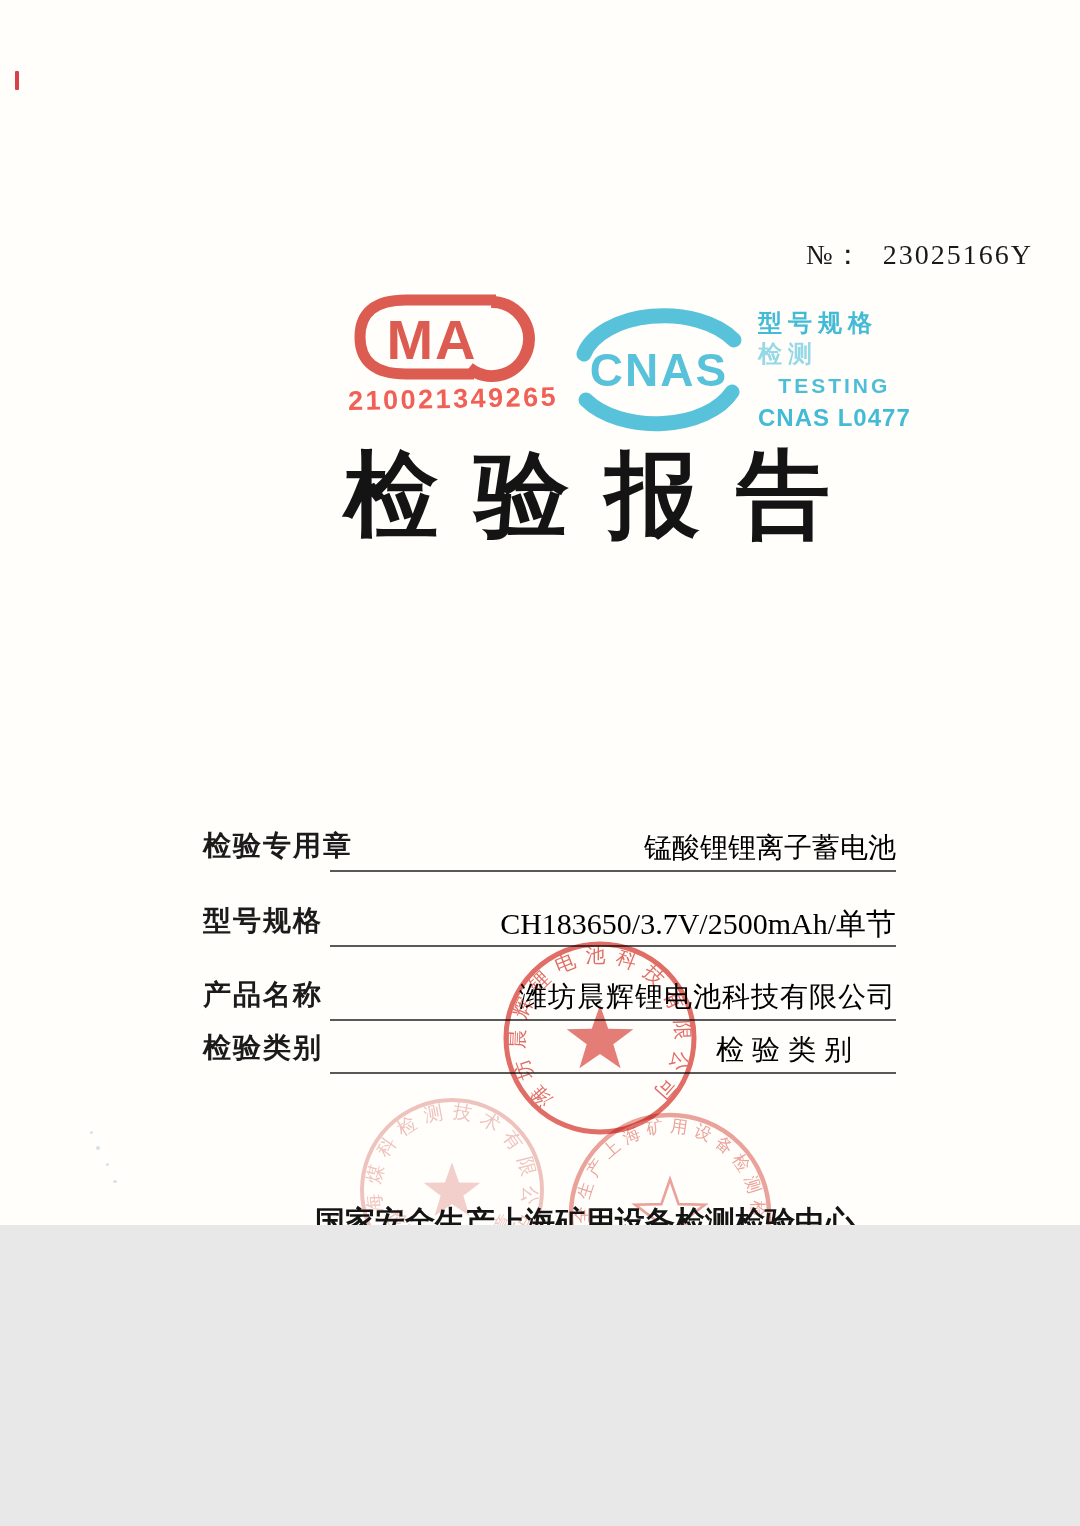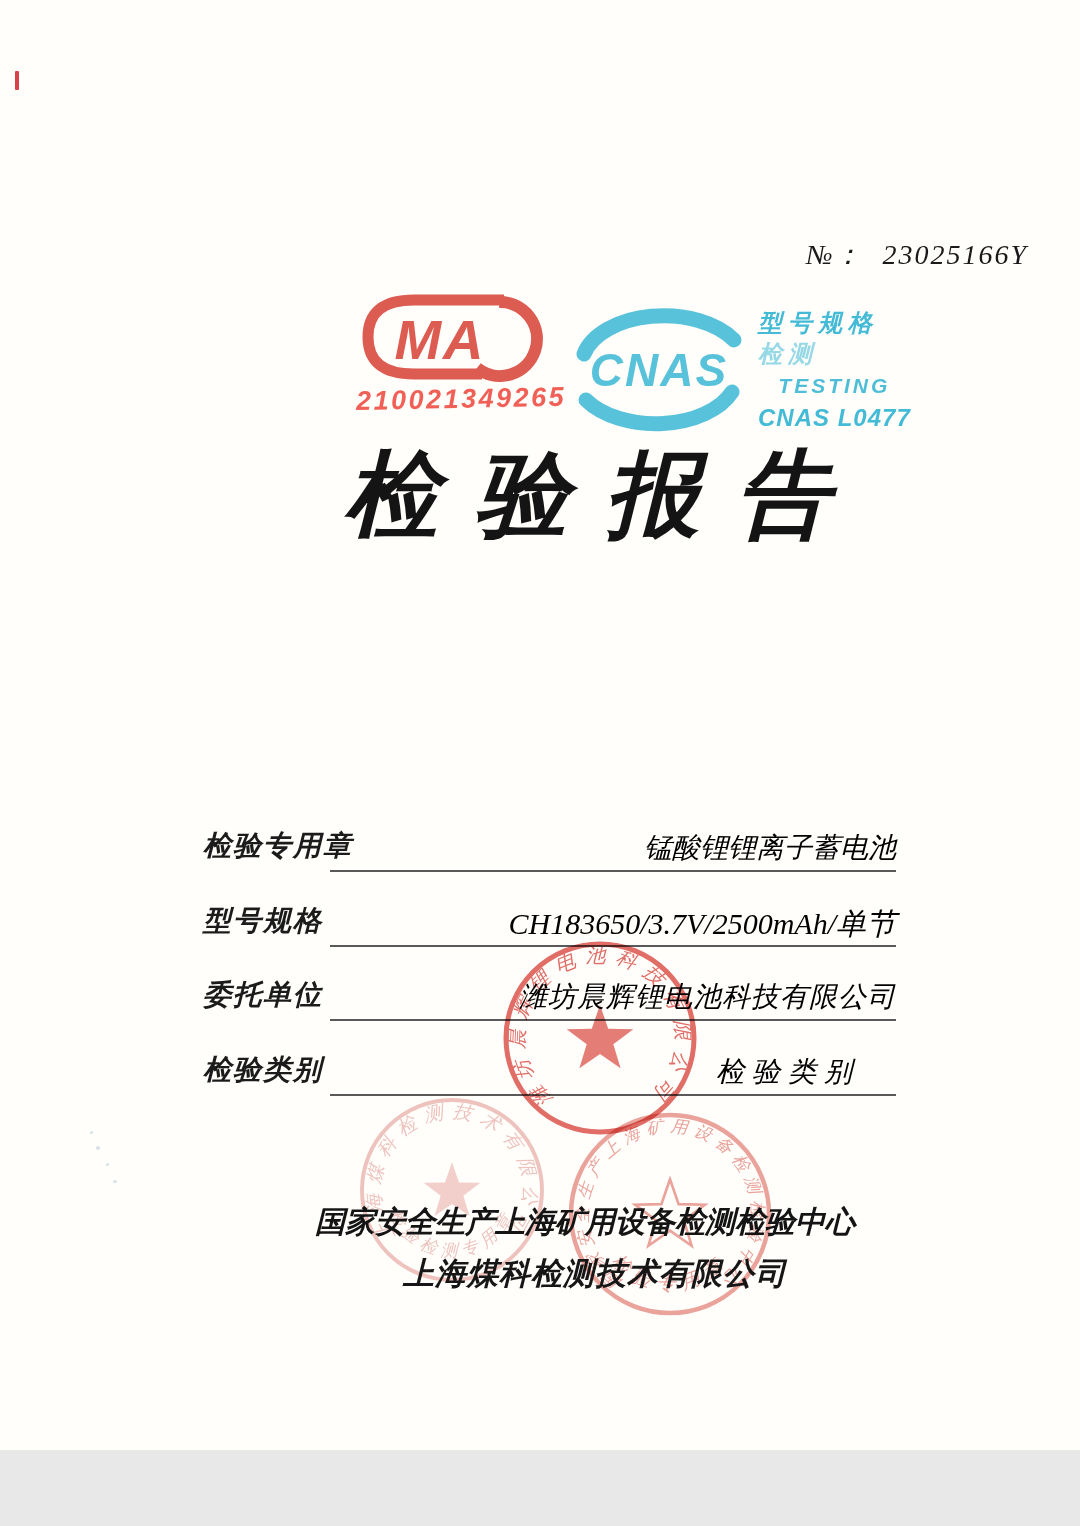--- a/index.html
+++ b/index.html
@@ -1,59 +1,59 @@
 <!DOCTYPE html>
 <html><head>
 <meta charset="utf-8">
 <style>
   html,body{margin:0;padding:0;background:#e8e8e8;}
   #page{
-    position:relative; width:1080px; height:1450px;
+    position:relative; width:1080px; height:1225px;
     background:#fffefb; overflow:hidden;
-    font-family:"Liberation Serif", serif; color:#1c1c1c;font-style:italic;
+    font-family:"Liberation Serif", serif; color:#1c1c1c;
   }
   
   .tick{position:absolute;left:15px;top:71px;width:4px;height:19px;background:#d0202a;opacity:.85;border-radius:1px;}
   .edge-bottom{position:absolute;left:0;top:1513px;width:1080px;height:2px;
     background:linear-gradient(to right, rgba(130,130,120,.25), rgba(95,95,88,.6) 50%, rgba(75,75,68,.75));
     transform:skewY(-.12deg);}
   .edge-bottom2{position:absolute;left:0;top:1508px;width:430px;height:1px;background:rgba(150,150,140,.28);}
   .speck{position:absolute;border-radius:50%;background:rgba(115,160,185,.30);}
   .sp1{left:96px;top:1146px;width:4px;height:4px;}
   .sp2{left:106px;top:1163px;width:3px;height:3px;}
   .sp3{left:113px;top:1180px;width:4px;height:3px;}
   .sp4{left:90px;top:1131px;width:3px;height:3px;}
 
   
   .report-no{position:absolute;left:806px;top:236px;font-size:28px;letter-spacing:1px;color:#1a1a1a;white-space:nowrap;}
   .report-no .lbl{margin-right:20px;}
   .report-no .val{letter-spacing:2px;}
 
   
-  .cma{position:absolute;left:356px;top:292px;width:196px;mix-blend-mode:multiply;}
+  .cma{position:absolute;left:348px;top:292px;width:196px;mix-blend-mode:multiply;}
   .cma svg{display:block;opacity:.82;}
   .cma-num{margin-top:2px;width:196px;text-align:center;font-family:"Liberation Sans",sans-serif;
     font-size:27px;font-weight:600;letter-spacing:2.5px;color:#ee453a;opacity:.85;transform:rotate(-1.2deg);}
 
   
   .cnas{position:absolute;left:574px;top:302px;display:flex;mix-blend-mode:multiply;}
   .cnas svg{display:block;opacity:.8;}
   .cnas-side{margin-left:16px;padding-top:6px;color:#2fb4d6;}
   .cnas-side .cn{font-size:24px;letter-spacing:6px;line-height:31px;font-weight:600;opacity:.9;}
   .cnas-side .cn.faded{opacity:.5;}
   .cnas-side .en{font-family:"Liberation Sans",sans-serif;font-weight:bold;font-size:21px;letter-spacing:3px;line-height:31px;opacity:.85;text-align:center;}
   .cnas-side .cert{font-family:"Liberation Sans",sans-serif;font-weight:bold;font-size:24px;letter-spacing:1px;line-height:33px;opacity:.9;}
 
   
   .title{position:absolute;left:344px;top:446px;width:486px;display:flex;justify-content:space-between;
     font-family:"Liberation Sans",sans-serif;font-weight:bold;font-size:94px;line-height:1.04;color:#141414;}
 
   
   .form-row{position:absolute;left:0;width:1080px;height:56px;}
-  .fr1{top:827px;} .fr2{top:902px;} .fr3{top:976px;} .fr4{top:1051px;}
+  .fr1{top:827px;} .fr2{top:902px;} .fr3{top:976px;} .fr4{top:1029px;}
   .f-label{position:absolute;left:203px;top:0;font-family:"Liberation Sans",sans-serif;font-weight:600;
     font-size:28px;letter-spacing:2px;color:#1b1b1b;white-space:nowrap;}
   .f-line{position:absolute;left:330px;top:43px;width:566px;border-top:2px solid rgba(60,60,60,.85);}
   .f-value{position:absolute;left:330px;top:2px;width:566px;text-align:right;font-size:28px;color:#000000;white-space:nowrap;}
   .fr2 .f-value{font-size:30px;}
   .fr3 .f-value{letter-spacing:1px;}
   .fr4 .f-value{letter-spacing:8px;transform:translateX(-36px);}
 
   
   .seal{position:absolute;mix-blend-mode:multiply;}
@@ -126,21 +126,21 @@
     <span class="f-label">检验专用章</span>
     <span class="f-value">锰酸锂锂离子蓄电池</span>
     <div class="f-line"></div>
   </div>
   <div class="form-row fr2">
     <span class="f-label">型号规格</span>
     <span class="f-value">CH183650/3.7V/2500mAh/单节</span>
     <div class="f-line"></div>
   </div>
   <div class="form-row fr3">
-    <span class="f-label">委托单位</span>
+    <span class="f-label">产品名称</span>
     <span class="f-value">潍坊晨辉锂电池科技有限公司</span>
     <div class="f-line"></div>
   </div>
   <div class="form-row fr4">
     <span class="f-label">检验类别</span>
     <span class="f-value">检验类别</span>
     <div class="f-line"></div>
   </div>
 
   <div class="seal seal-company">

